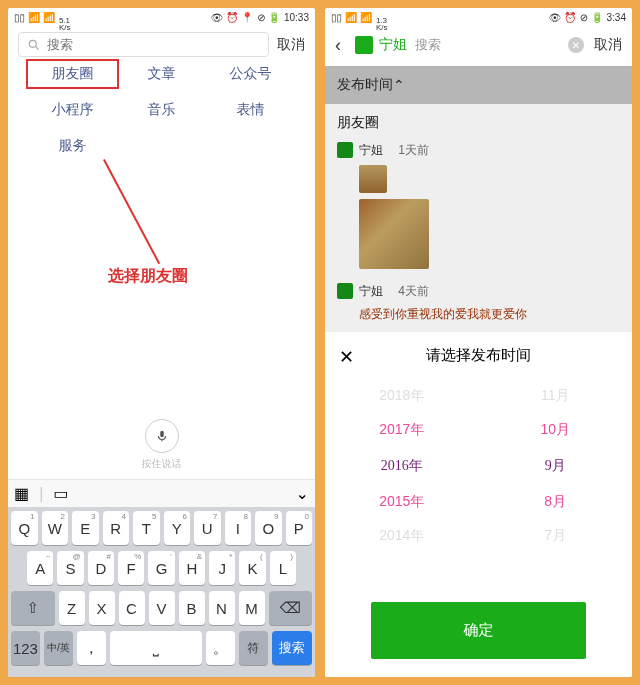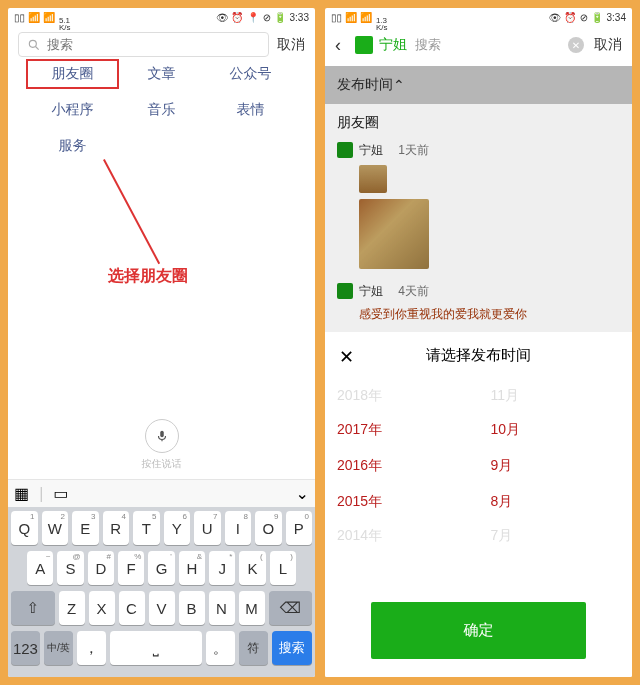--- a/index.html
+++ b/index.html
@@ -60,23 +60,23 @@
   .post-time { color:#888; }
   .post-img { width:70px; height:70px; background: linear-gradient(135deg,#c97b3b,#f1c97a 40%,#b9924f); border-radius:2px; margin-left:34px; }
   .post-img.sm { width:28px;height:28px; margin-left:6px; background:linear-gradient(#e7c07a,#b87f3b); }
 
   
   .sheet { position:absolute; left:0; right:0; bottom:0; background:#fff; height: 345px; display:flex; flex-direction:column; }
   .sheet-hdr { display:flex; align-items:center; justify-content:center; position:relative; padding:14px 0; font-size:15px; font-weight:500; }
   .sheet-close { position:absolute; left:14px; top:14px; font-size:18px; }
   .wheel { flex:1; display:flex; }
   .wheel-col { flex:1; position:relative; }
-  .wheel-item { position:absolute; left:12px; right:0; text-align:left; font-size:14px; }
-  .wheel-sel { color:#b91c1c; font-weight:500; }
-  .wheel-fade1 { color:#b91c1c; }
+  .wheel-item { position:absolute; left:0; right:0; text-align:center; font-size:14px; }
+  .wheel-sel { color:#701a75; font-weight:500;font-family:Liberation Serif, serif; }
+  .wheel-fade1 { color:#ec4899; }
   .wheel-fade2 { color:#ddd; }
   .confirm { margin: 0 46px 18px; background:#1aad19; color:#fff; text-align:center; padding:19px 0; font-size:15px; border-radius:2px; }
 
 </style>
 </head>
 <body>
 
 <div class="phone">
   <div class="status">
     <div class="left">
@@ -84,21 +84,21 @@
       <span class="stat-icon">📶</span>
       <span class="stat-icon">📶</span>
       <span class="kbs"><span>5.1</span><br><span>K/s</span></span>
     </div>
     <div class="right">
       <span class="stat-icon">👁</span>
       <span class="stat-icon">⏰</span>
       <span class="stat-icon">📍</span>
       <span class="stat-icon">⊘</span>
       <span class="stat-icon">🔋</span>
-      <span>3:33</span>
+      <span>10:33</span>
     </div>
   </div>
 
   <div class="searchbar">
     <div class="sb-field">
       <svg viewBox="0 0 24 24" fill="none" stroke="#aaa" stroke-width="2">
           <circle cx="10" cy="10" r="6"></circle>
           <line x1="15" y1="15" x2="20" y2="20"></line>
         </svg>
       <input class="sb-input" placeholder="搜索" style="">

